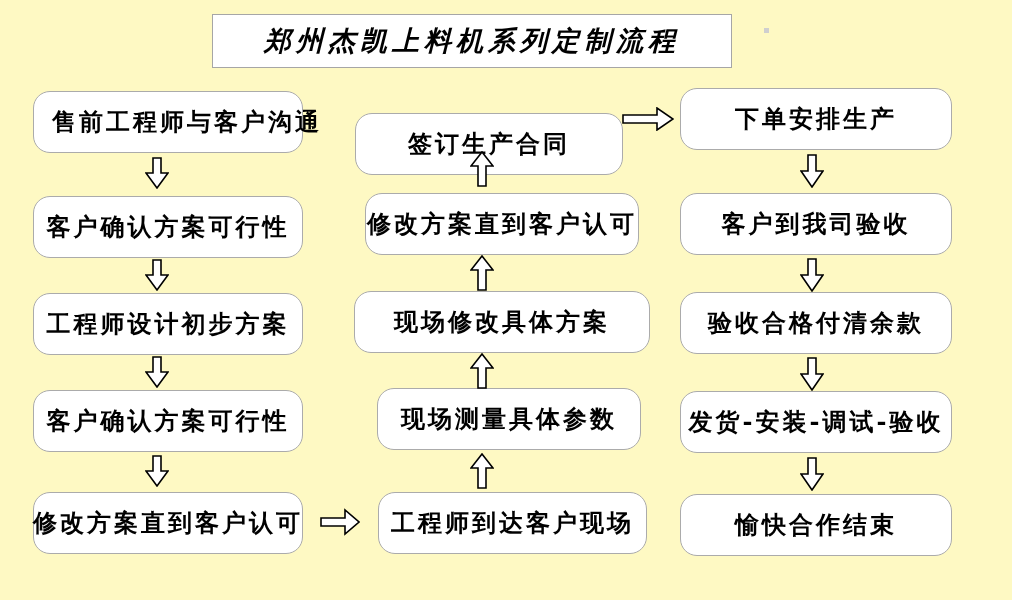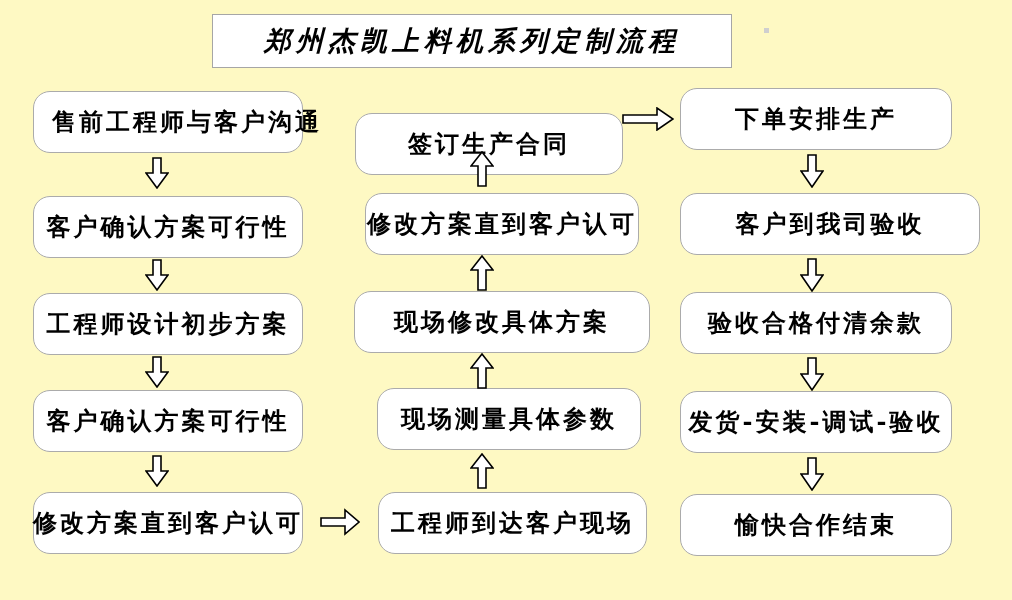--- a/index.html
+++ b/index.html
@@ -40,21 +40,21 @@
   <div class="box" style="left:33px;top:390px;width:270px;">客户确认方案可行性</div>
   <div class="box" style="left:33px;top:492px;width:270px;">修改方案直到客户认可</div>
 
   <div class="box" style="left:355px;top:88px;width:268px;margin-top:25px;">签订生产合同</div>
   <div class="box" style="left:365px;top:193px;width:274px;">修改方案直到客户认可</div>
   <div class="box" style="left:354px;top:291px;width:296px;">现场修改具体方案</div>
   <div class="box" style="left:377px;top:388px;width:264px;">现场测量具体参数</div>
   <div class="box" style="left:378px;top:492px;width:269px;">工程师到达客户现场</div>
 
   <div class="box" style="left:680px;top:88px;width:272px;">下单安排生产</div>
-  <div class="box" style="left:680px;top:193px;width:300px;">客户到我司验收</div>
+  <div class="box" style="left:680px;top:193px;width:272px;">客户到我司验收</div>
   <div class="box" style="left:680px;top:292px;width:272px;">验收合格付清余款</div>
   <div class="box" style="left:680px;top:391px;width:272px;">发货-安装-调试-验收</div>
   <div class="box" style="left:680px;top:494px;width:272px;text-align:right;">愉快合作结束</div>
 
   <svg class="arrow" style="left:145px;top:157px;" width="24" height="32" viewBox="0 0 24 32">
     <polygon points="8,1 16,1 16,16 23,16 12,31 1,16 8,16" fill="#ffffff" stroke="#000000" stroke-width="1.6"></polygon>
   </svg>
   <svg class="arrow" style="left:145px;top:259px;" width="24" height="32" viewBox="0 0 24 32">
     <polygon points="8,1 16,1 16,16 23,16 12,31 1,16 8,16" fill="#ffffff" stroke="#000000" stroke-width="1.6"></polygon>
   </svg>

